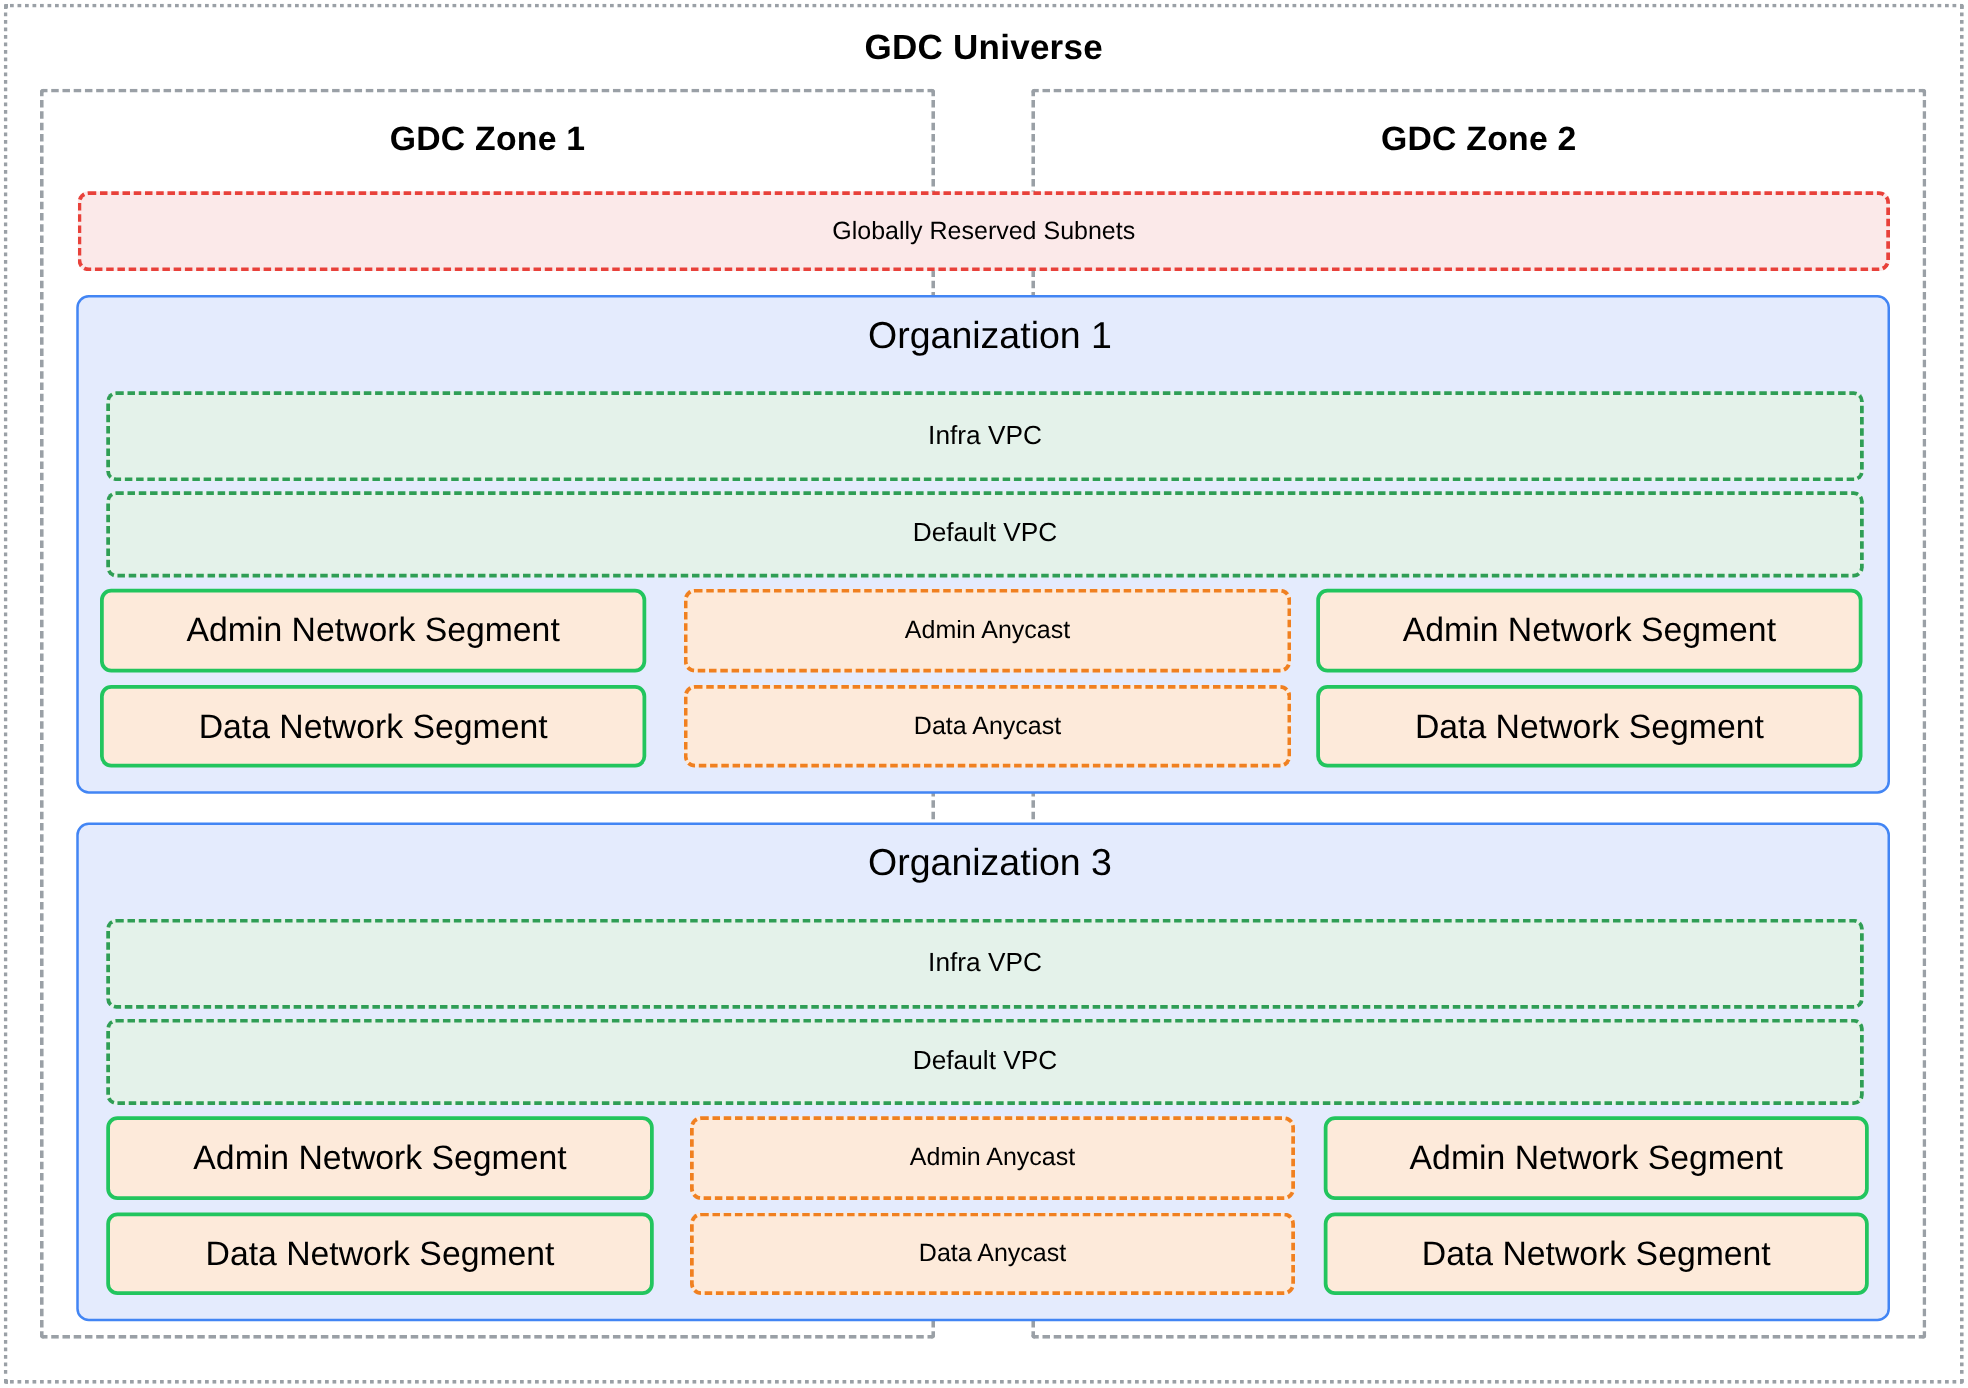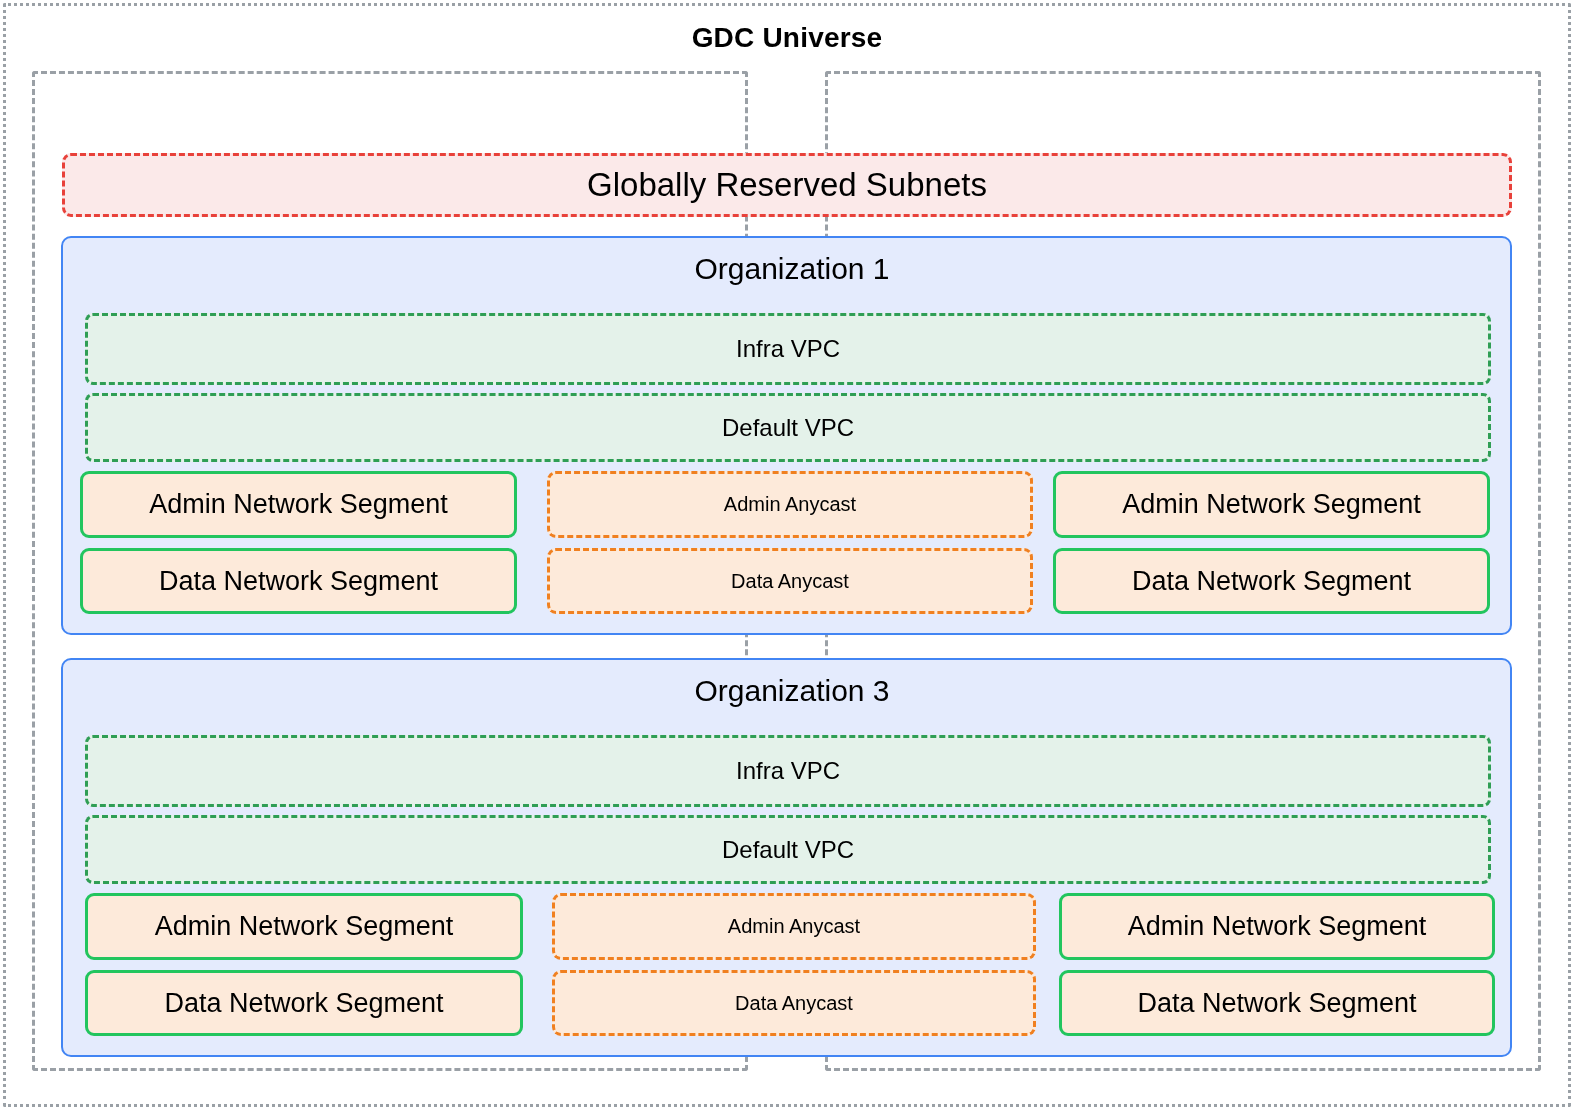--- a/index.html
+++ b/index.html
@@ -64,21 +64,21 @@
     white-space: nowrap;
   }
   .universe-title { font-size: 28px; letter-spacing: 0.2px; }
   .zone-title     { font-size: 27px; letter-spacing: 0.2px; }
 
   
   .reserved {
     background: #fbe9e9;
     border: 3px dashed #e8413a;
     border-radius: 9px;
-    font-size: 33px;
+    font-size: 20px;
     z-index: 5;
   }
 
   
   .org {
     background: #e4ebfd;
     border: 2.5px solid #4285f4;
     border-radius: 10px;
     z-index: 5;
     display: block;
@@ -93,21 +93,21 @@
     z-index: 6;
     white-space: nowrap;
     padding-left: 11px;
   }
 
   
   .vpc {
     background: #e4f2ea;
     border: 3px dashed #2f9e55;
     border-radius: 8px;
-    font-size: 24px;
+    font-size: 21px;
     z-index: 6;
   }
 
   
   .segment {
     background: #fdeada;
     border: 3px solid #22c55e;
     border-radius: 9px;
     font-size: 27px;
     z-index: 6;
@@ -126,23 +126,25 @@
 <body>
 
 <div id="canvas">
 
   <div class="box universe-frame" style="left:3px; top:3px; width:1568px; height:1104px;"></div>
 
   <div class="frame-title universe-title" style="left:0; top:22px; width:1574px;">GDC Universe</div>
 
   <div class="box zone-frame" style="left:32px; top:71px; width:716px; height:1000px;"></div>
 
+  <div class="frame-title zone-title" style="left:32px; top:96px; width:716px;">GDC Zone 1</div>
 
   <div class="box zone-frame" style="left:825px; top:71px; width:716px; height:1000px;"></div>
 
+  <div class="frame-title zone-title" style="left:825px; top:96px; width:716px;">GDC Zone 2</div>
 
   <div class="box reserved" style="left:62px; top:153px; width:1450px; height:64px;">
     <span class="label">Globally Reserved Subnets</span>
   </div>
 
   <div class="box org" style="left:61px; top:236px; width:1451px; height:399px;">
 
     <div class="org-title" style="top:14px;">Organization 1</div>
 
     <div class="box vpc" style="left:22px; top:75px; width:1406px; height:72px;">

